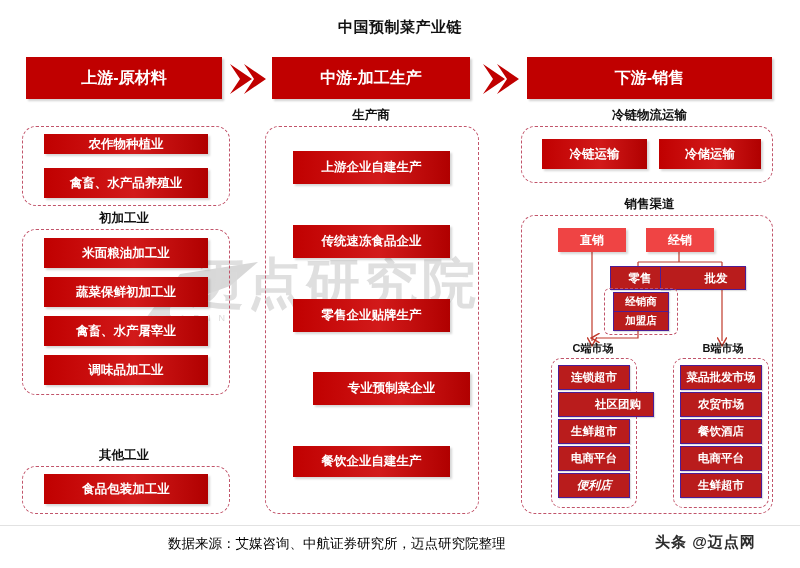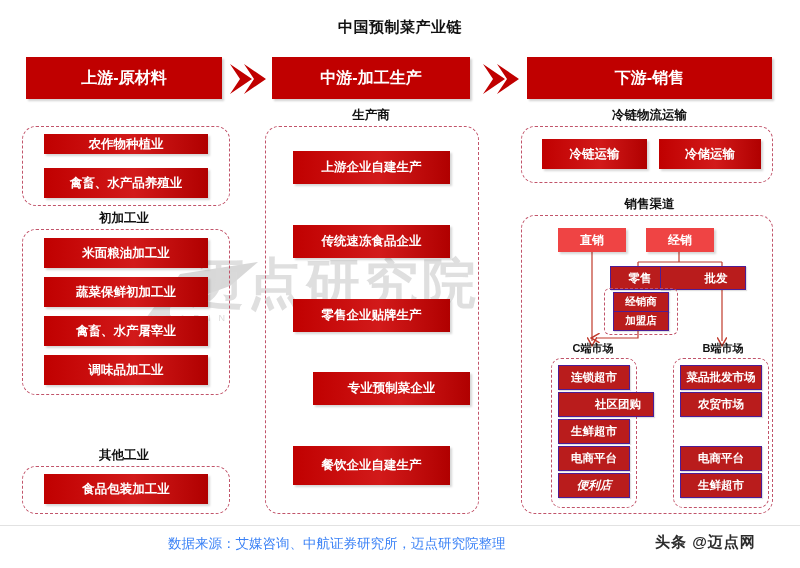--- a/index.html
+++ b/index.html
@@ -73,21 +73,21 @@
   .mlabel{
     position:absolute;font-size:11px;font-weight:bold;color:#111;text-align:center;
   }
   svg.lines{position:absolute;left:0;top:0;width:800px;height:568px;pointer-events:none;}
   
   .footer{
     position:absolute;left:0;top:525px;width:800px;height:43px;
     border-top:1px solid #e2e2e2;background:#fff;
   }
   .src{
-    position:absolute;left:168px;top:535px;font-size:13.5px;color:#3b82f6;white-space:nowrap;
+    position:absolute;left:168px;top:535px;font-size:13.5px;color:#000000;white-space:nowrap;
   }
   .logo{
     position:absolute;left:655px;top:533px;font-size:15px;font-weight:bold;
     color:#2b2b2b;white-space:nowrap;letter-spacing:1px;
   }
 </style>
 </head>
 <body>
 
 <div class="watermark">
@@ -129,21 +129,21 @@
   <div class="cap" style="left:26px;top:447px;width:196px;">其他工业</div>
   <div class="dash" style="left:22px;top:466px;width:206px;height:46px;"></div>
   <div class="rcell grad" style="left:44px;top:474px;width:164px;height:30px;">食品包装加工业</div>
 
   <div class="cap" style="left:272px;top:107px;width:198px;">生产商</div>
   <div class="dash" style="left:265px;top:126px;width:212px;height:386px;"></div>
   <div class="rcell grad" style="left:293px;top:151px;width:157px;height:33px;">上游企业自建生产</div>
   <div class="rcell grad" style="left:293px;top:225px;width:157px;height:33px;">传统速冻食品企业</div>
   <div class="rcell grad" style="left:293px;top:299px;width:157px;height:33px;">零售企业贴牌生产</div>
   <div class="rcell grad" style="left:293px;top:372px;width:157px;height:33px;margin-left:20px;">专业预制菜企业</div>
-  <div class="rcell grad" style="left:293px;top:446px;width:157px;height:39px;">餐饮企业自建生产</div>
+  <div class="rcell grad" style="left:293px;top:446px;width:157px;height:31px;">餐饮企业自建生产</div>
 
   <div class="cap" style="left:527px;top:107px;width:245px;">冷链物流运输</div>
   <div class="dash" style="left:521px;top:126px;width:250px;height:55px;"></div>
   <div class="rcell grad" style="left:542px;top:139px;width:105px;height:30px;">冷链运输</div>
   <div class="rcell grad" style="left:659px;top:139px;width:102px;height:30px;">冷储运输</div>
 
   <div class="cap" style="left:527px;top:196px;width:245px;">销售渠道</div>
   <div class="dash" style="left:521px;top:215px;width:250px;height:297px;"></div>
 
   <svg class="lines">
@@ -179,20 +179,21 @@
   <div class="gcell" style="left:558px;top:365px;width:70px;height:23px;">连锁超市</div>
   <div class="gcell" style="left:558px;top:392px;width:70px;height:23px;padding-left:24px;">社区团购</div>
   <div class="gcell" style="left:558px;top:419px;width:70px;height:23px;">生鲜超市</div>
   <div class="gcell" style="left:558px;top:446px;width:70px;height:23px;">电商平台</div>
   <div class="gcell" style="left:558px;top:473px;width:70px;height:23px;font-style:italic;">便利店</div>
 
   <div class="mlabel" style="left:678px;top:341px;width:90px;">B端市场</div>
   <div class="dash" style="left:673px;top:358px;width:94px;height:148px;border-radius:10px;"></div>
   <div class="gcell" style="left:680px;top:365px;width:80px;height:23px;">菜品批发市场</div>
   <div class="gcell" style="left:680px;top:392px;width:80px;height:23px;">农贸市场</div>
+  <div class="gcell" style="left:680px;top:419px;width:80px;height:23px;">餐饮酒店</div>
   <div class="gcell" style="left:680px;top:446px;width:80px;height:23px;">电商平台</div>
   <div class="gcell" style="left:680px;top:473px;width:80px;height:23px;">生鲜超市</div>
 
   <div class="footer"></div>
   <div class="src">数据来源：艾媒咨询、中航证券研究所，迈点研究院整理</div>
   <div class="logo">头条 @迈点网</div>
 
 </div>
 
 </body></html>

